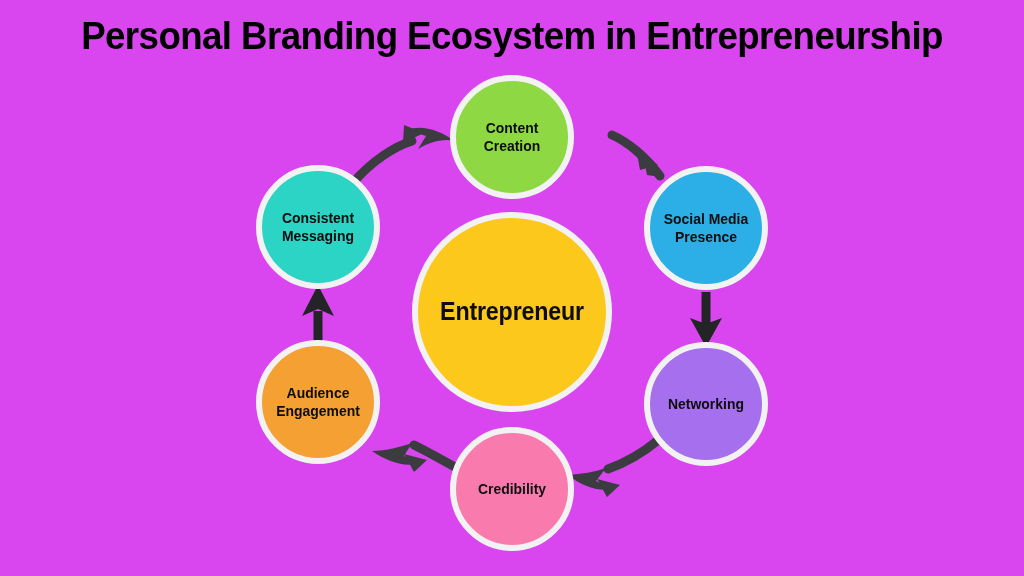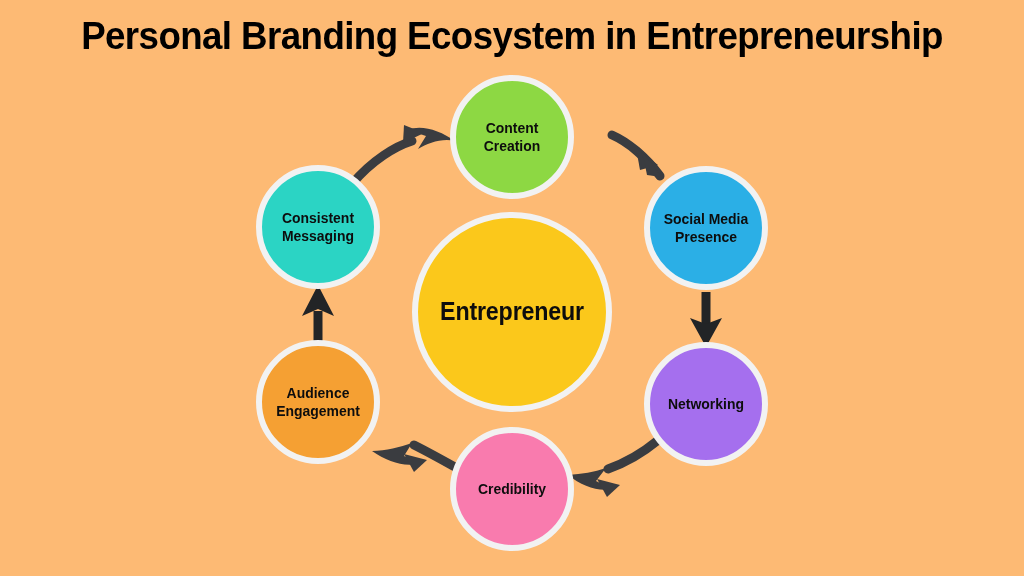--- a/index.html
+++ b/index.html
@@ -10,21 +10,21 @@
   body {
     width: 1024px;
     height: 576px;
     overflow: hidden;
     font-family: "Liberation Sans", sans-serif;
   }
   #canvas {
     position: relative;
     width: 1024px;
     height: 576px;
-    background: #fdba74;
+    background: #d946ef;
   }
   #title {
     position: absolute;
     left: 0;
     top: 14px;
     width: 1024px;
     text-align: center;
     font-family: "Liberation Sans", sans-serif;
     font-size: 39px;
     font-weight: bold;

